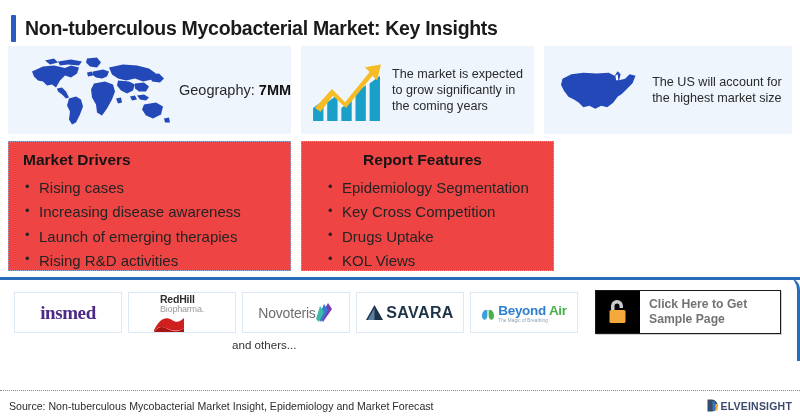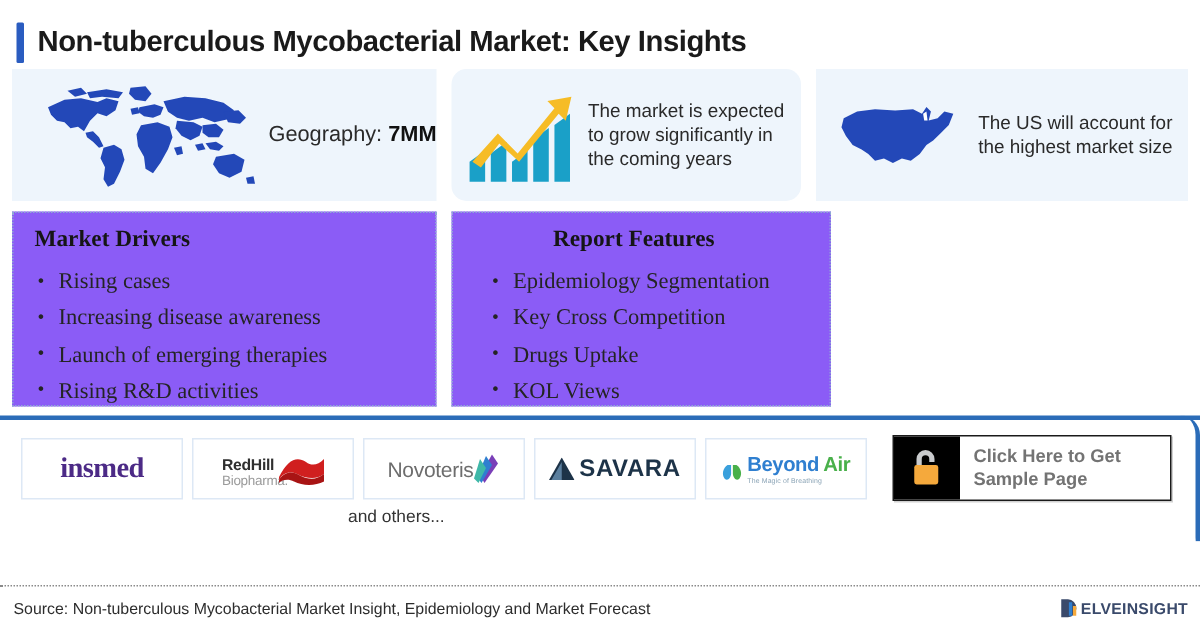--- a/index.html
+++ b/index.html
@@ -47,21 +47,21 @@
     padding: 0 8px;
     height: 88px;
   }
   .stat-box {
     background: #eef5fc;
     display: flex;
     align-items: center;
     height: 88px;
   }
   .stat-box.geo   { width: 283px; padding: 0 6px 0 15px; gap: 6px; }
-  .stat-box.grow  { width: 238px; padding: 0 8px 0 10px; gap: 9px; border-radius: 10px; }
+  .stat-box.grow  { width: 238px; padding: 0 8px 0 10px; gap: 9px; }
   .stat-box.us    { width: 253px; padding: 0 8px 0 14px; gap: 12px; }
 
   .stat-text {
     font-size: 12.6px;
     line-height: 1.28;
     color: #2a2a2a;
   }
   .stat-text.geo-text { font-size: 14.5px; white-space: nowrap; }
   .stat-text.geo-text b { font-weight: bold; color: #111; }
 
@@ -71,23 +71,22 @@
 
   
   .cards {
     display: flex;
     gap: 10px;
     padding: 7px 8px 0 8px;
     height: 137px;
   }
   .card {
     border: 1px dotted #8fa9d4;
-    background: #8b5cf6;
+    background: #ef4444;
     padding: 9px 6px 6px 14px;
-    font-family: Liberation Serif, serif;
   }
   .card.drivers  { width: 283px; }
   .card.barriers { width: 238px; }
   .card.features { width: 253px; padding-left: 10px; }
 
   .card-title {
     font-size: 15.5px;
     font-weight: bold;
     color: #151515;
     margin-bottom: 7px;
@@ -354,21 +353,21 @@
 <div class="panel-rule"></div>
 <div class="partner-panel">
 
   <div class="logo-grid">
 
     <div class="logo-cell">
       <span class="lg-insmed">insmed</span>
     </div>
 
     <div class="logo-cell">
-      <div style="display:flex;align-items:center;">
+      <div style="display:flex;align-items:flex-start;flex-direction:column;">
         <div class="lg-redhill-txt">
           <span class="lg-redhill-1">RedHill</span>
           <span class="lg-redhill-2">Biopharma.</span>
         </div>
         <svg width="30" height="22" viewBox="0 0 30 22" style="margin-left:-6px;">
           <path d="M0 16 C6 4, 12 2, 18 6 C22 9, 26 8, 30 4 L30 14 C25 18, 18 17, 12 14 C7 12, 3 13, 0 18 Z" fill="#d01f1f"></path>
           <path d="M0 18 C4 12, 9 12, 14 15 C20 18, 25 18, 30 14 L30 19 C24 22, 16 22, 10 19 C6 17, 2 18, 0 20 Z" fill="#a81414"></path>
         </svg>
       </div>
     </div>

